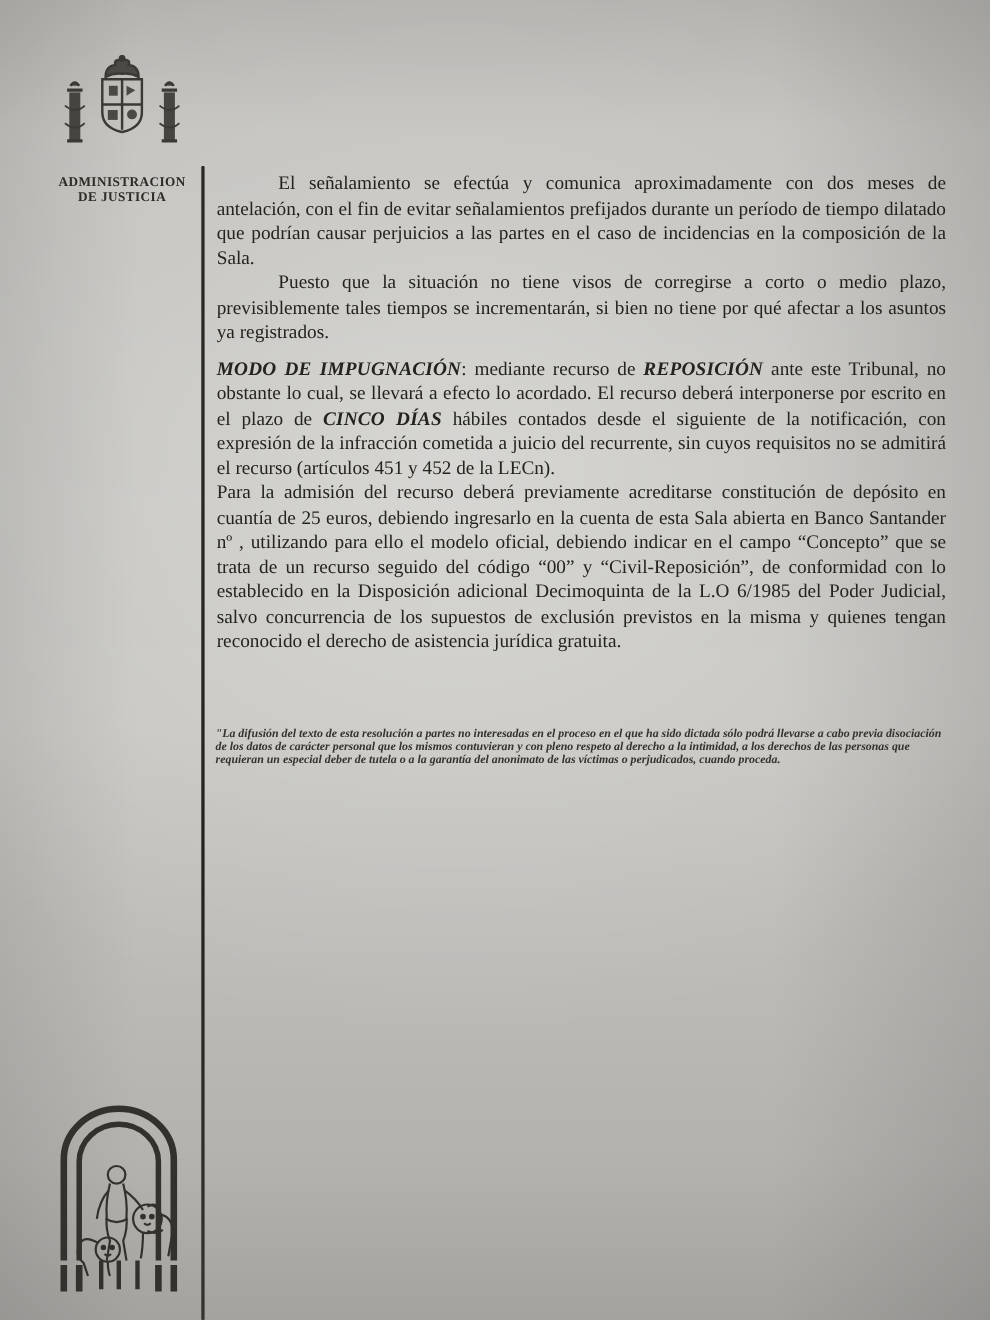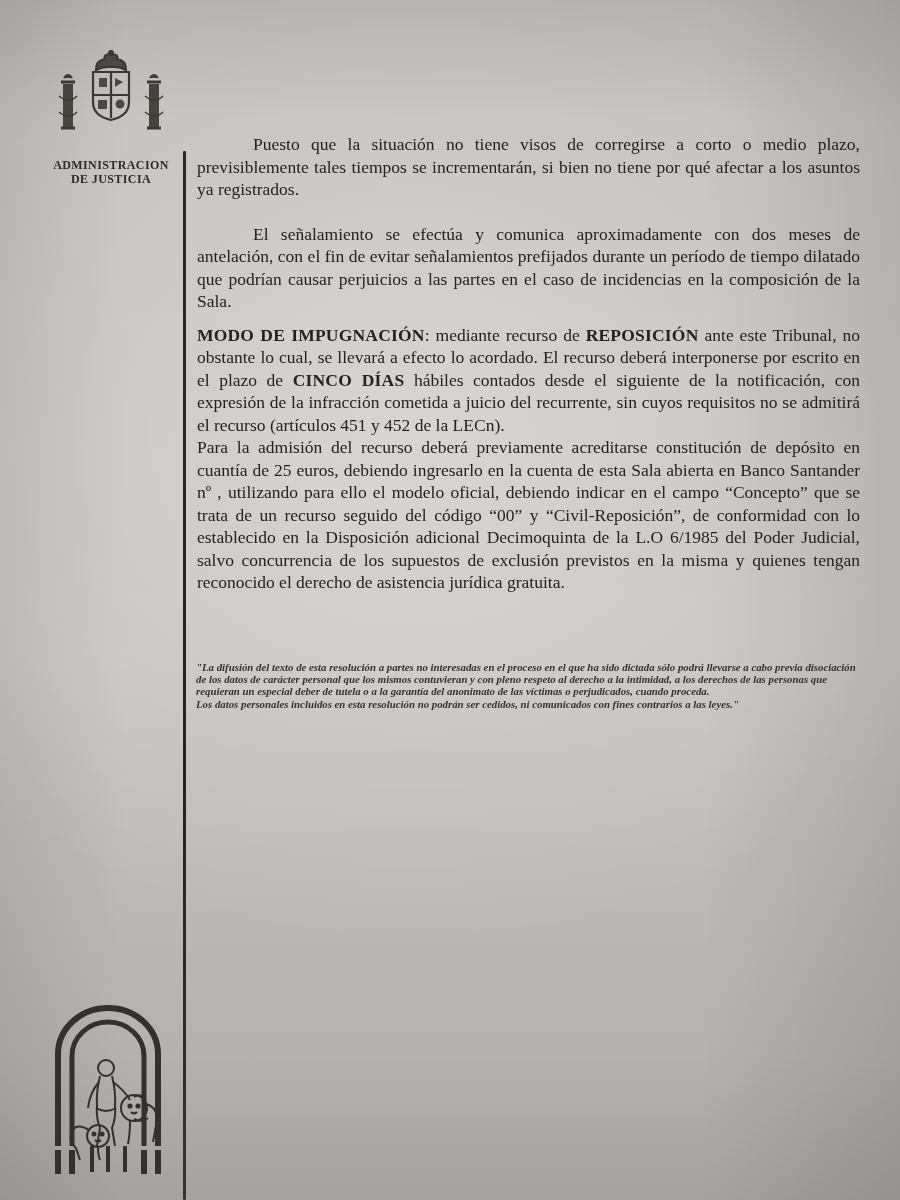--- a/index.html
+++ b/index.html
@@ -36,21 +36,21 @@
   .content{
     position:absolute;left:197px;top:133px;width:663px;
     font-size:17.5px;line-height:22.5px;color:#24231e;
     text-align:justify;
   }
   .content p{margin:0;}
   .p-indent{text-indent:56px;}
   .gap-lg{margin-top:22px !important;}
   .gap-md{margin-top:11px !important;}
   .gap-xl{margin-top:26px !important;}
-  b{letter-spacing:0.2px;}
+  b{letter-spacing:0.2px;font-style:italic;}
   
   .footnote{
     position:absolute;left:196px;top:661px;width:662px;
     font-style:italic;font-weight:bold;
     font-size:10.8px;line-height:12.2px;color:#33322c;
     text-align:left;
   }
   .footnote p{margin:0;}
   
   .bottom-emblem{
@@ -93,29 +93,28 @@
     </span>
     <div class="letterhead-caption">
       <div>ADMINISTRACION</div>
       <div>DE JUSTICIA</div>
     </div>
   </div>
 
   <div class="vrule"></div>
 
   <div class="content">
+    <p class="p-indent gap-lg">El señalamiento se efectúa y comunica aproximadamente con dos meses de antelación, con el fin de evitar señalamientos prefijados durante un período de tiempo dilatado que podrían causar perjuicios a las partes en el caso de incidencias en la composición de la Sala.</p>
     <p class="p-indent">Puesto que la situación no tiene visos de corregirse a corto o medio plazo, previsiblemente tales tiempos se incrementarán, si bien no tiene por qué afectar a los asuntos ya registrados.</p>
-    <p class="p-indent gap-lg">El señalamiento se efectúa y comunica aproximadamente con dos meses de antelación, con el fin de evitar señalamientos prefijados durante un período de tiempo dilatado que podrían causar perjuicios a las partes en el caso de incidencias en la composición de la Sala.</p>
     <p class="gap-md"><b>MODO DE IMPUGNACIÓN</b><span>: mediante recurso de </span><b>REPOSICIÓN</b><span> ante este Tribunal, no obstante lo cual, se llevará a efecto lo acordado. El recurso deberá interponerse por escrito en el plazo de </span><b>CINCO DÍAS</b><span> hábiles contados desde el siguiente de la notificación, con expresión de la infracción cometida a juicio del recurrente, sin cuyos requisitos no se admitirá el recurso (artículos 451 y 452 de la LECn).</span></p>
     <p>Para la admisión del recurso deberá previamente acreditarse constitución de depósito en cuantía de 25 euros, debiendo ingresarlo en la cuenta de esta Sala abierta en Banco Santander nº , utilizando para ello el modelo oficial, debiendo indicar en el campo “Concepto” que se trata de un recurso seguido del código “00” y “Civil-Reposición”, de conformidad con lo establecido en la Disposición adicional Decimoquinta de la L.O 6/1985 del Poder Judicial, salvo concurrencia de los supuestos de exclusión previstos en la misma y quienes tengan reconocido el derecho de asistencia jurídica gratuita.</p>
   </div>
 
   <div class="footnote">
     <p>"La difusión del texto de esta resolución a partes no interesadas en el proceso en el que ha sido dictada sólo podrá llevarse a cabo previa disociación de los datos de carácter personal que los mismos contuvieran y con pleno respeto al derecho a la intimidad, a los derechos de las personas que requieran un especial deber de tutela o a la garantía del anonimato de las víctimas o perjudicados, cuando proceda.</p>
-    <p>Los datos personales incluidos en esta resolución no podrán ser cedidos, ni comunicados con fines contrarios a las leyes."</p>
   </div>
 
   <div class="bottom-emblem">
     <svg width="124" height="186" viewBox="0 0 124 186" fill="none">
       <g stroke="#32312d" fill="none">
 
         <path d="M12 150 V58 A50 46 0 0 1 112 58 V150" stroke-width="6"></path>
 
         <path d="M26 150 V60 A36 34 0 0 1 98 60 V150" stroke-width="5"></path>
 

